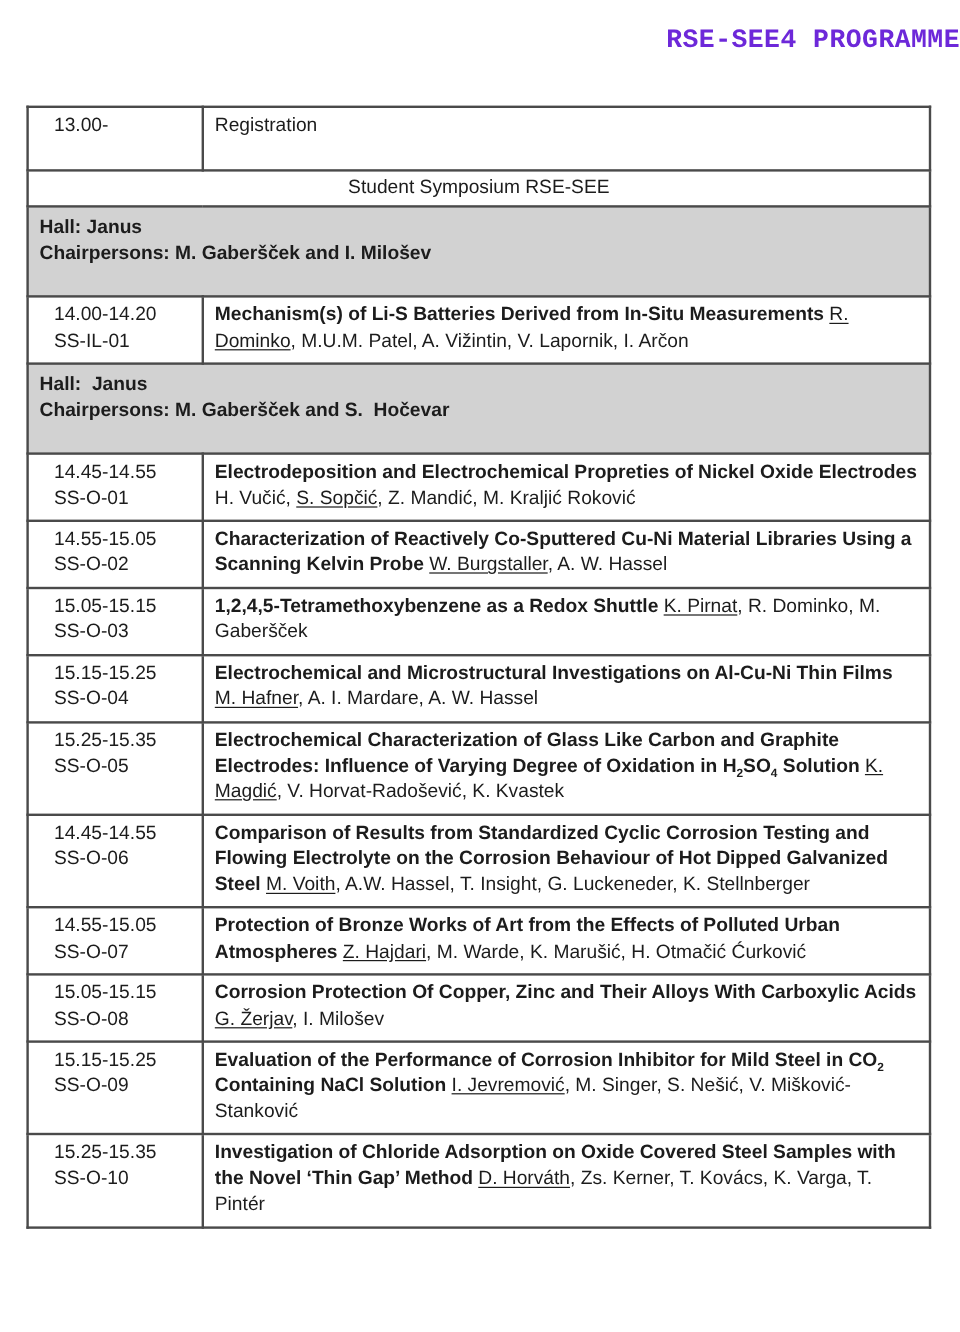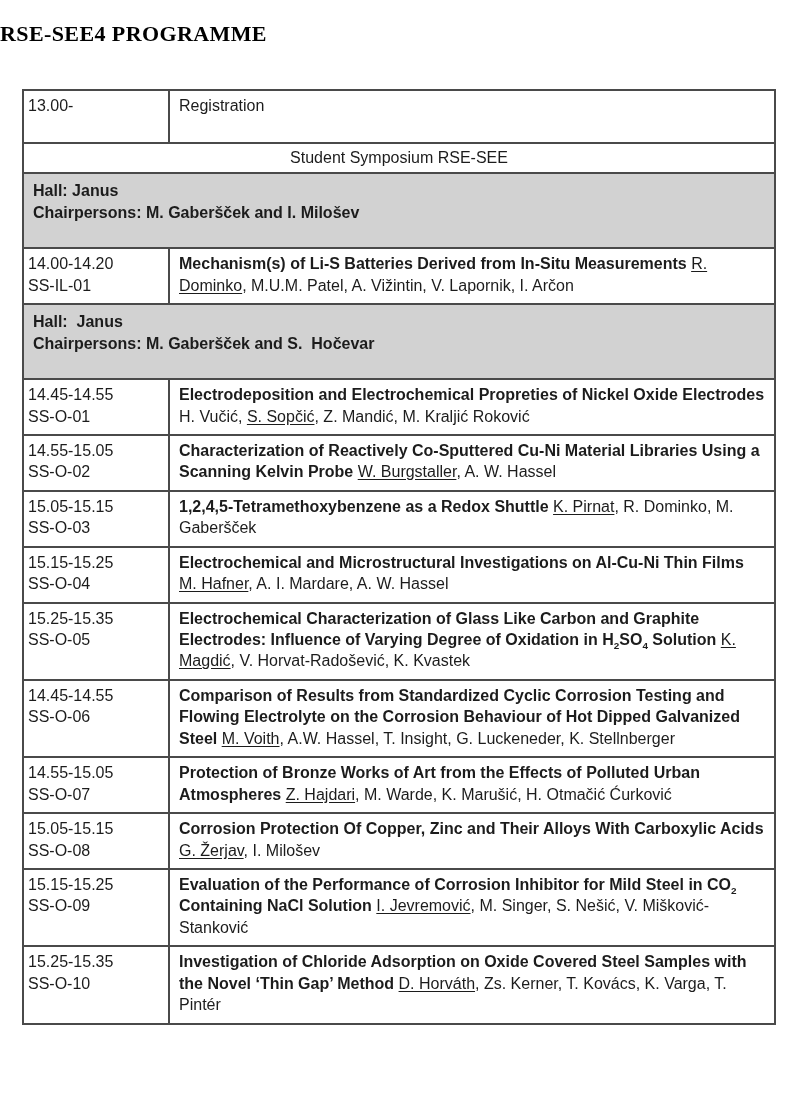--- a/index.html
+++ b/index.html
@@ -9,27 +9,27 @@
   }
   html,body{margin:0;padding:0;}
   body{
     width:800px;
     background:#ffffff;
     font-family:"Liberation Sans", sans-serif;
     color:var(--text);
     -webkit-font-smoothing:antialiased;
   }
   .title{
-    font-family:Liberation Serif, serif;
+    font-family:Liberation Mono, monospace;
     font-weight:bold;
     font-size:22px;
     letter-spacing:.4px;
-    text-align:left;
+    text-align:right;
     margin:21px 0 0 0;
-    color:#000000;
+    color:#6d28d9;
   }
   table.prog{
     border-collapse:collapse;
     table-layout:fixed;
     width:754px;
     margin:42px 0 20px 22px;
   }
   col.c1{width:146px;}
   td,th{
     border:2px solid var(--border);
@@ -49,21 +49,21 @@
     color:#231f20;
   }
   td.banner{text-align:center;padding:3px 20px 4px;}
   td.hall{
     background:var(--hdr-bg);
     font-weight:bold;
     padding:6px 8px 24px 9px;
     white-space:pre-wrap;
   }
   tr.tall td{height:40px;}
-  td.timecol{padding-left:4px;margin-top:48px;}
+  td.timecol{padding-left:21px;margin-top:48px;}
   .b{font-weight:bold;}
   .u{text-decoration:underline;text-underline-offset:2px;}
   sub{font-size:0.62em;line-height:0;}
 </style>
 </head>
 <body>
 
 <div class="page">
   <h1 class="title">RSE-SEE4 PROGRAMME</h1>
 

